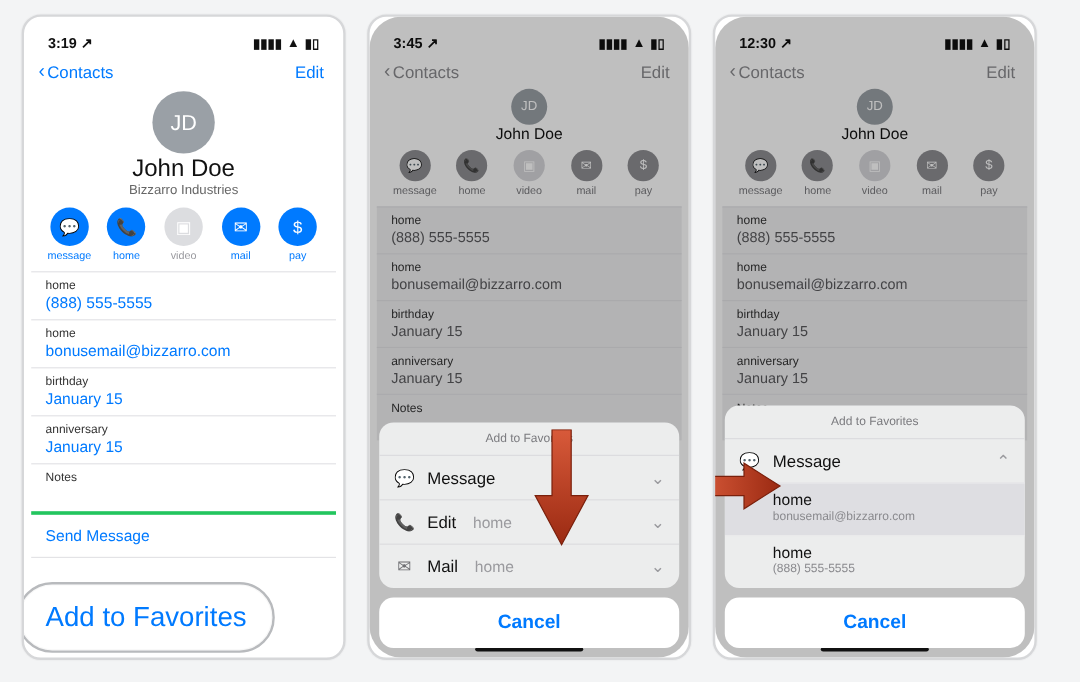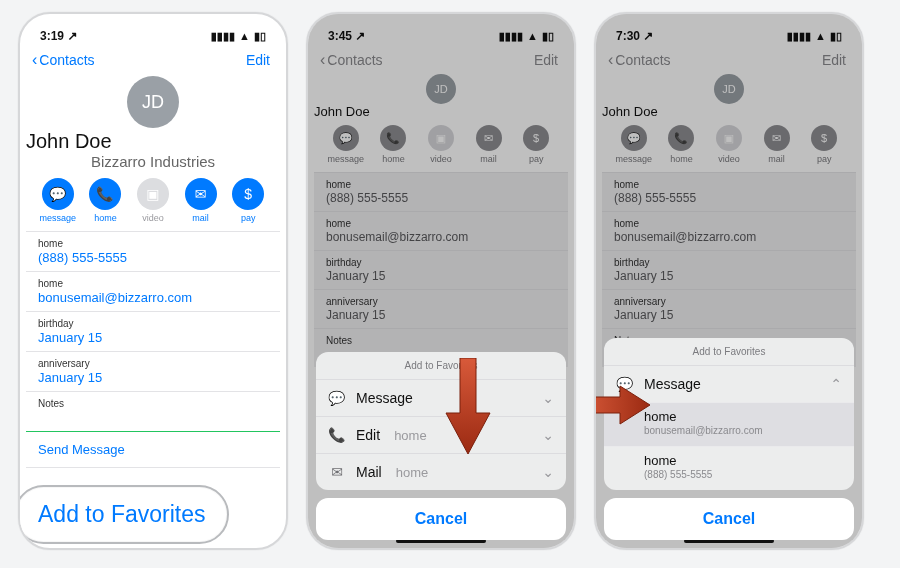--- a/index.html
+++ b/index.html
@@ -10,21 +10,21 @@
     height: 568px;
     display: flex;
     gap: 18px;
     padding: 12px 18px;
     color: #111;
   }
   .phone {
     width: 270px;
     height: 538px;
     background: #fff;
-    border-radius: 32px;
+    border-radius: 16px;
     border: 2px solid #d6d7d9;
     padding: 8px 6px 6px 6px;
     position: relative;
     overflow: hidden;
     box-shadow: 0 0 0 1px rgba(0,0,0,0.02);
   }
   .statusbar {
     display: flex;
     justify-content: space-between;
     align-items: center;
@@ -45,34 +45,34 @@
   .nav-left { color:#007aff; display:flex; align-items:center; gap:2px; }
   .nav-right { color:#007aff; }
   .chevron { font-size: 16px; line-height: 1; }
   .avatar {
     width: 52px; height: 52px; border-radius: 50%;
     background: #9aa0a6; color:#fff; display:flex;
     align-items:center; justify-content:center;
     font-size: 18px; font-weight:500; margin: 4px auto 2px;
   }
   .avatar.sm { width: 30px; height:30px; font-size:11px; margin: 2px auto 0;}
-  .cname { font-size:20px; }
+  .cname { text-align:center; font-size:20px; }
   .cname.sm { font-size:13px; }
-  .corg { text-align:center; font-size:15px; color:#666; margin-bottom:8px;}
+  .corg { text-align:center; font-size:11px; color:#666; margin-bottom:8px;}
   .actions { display:flex; justify-content:space-around; padding: 0 8px 8px 8px;}
   .abtn { display:flex; flex-direction:column; align-items:center; gap:3px; width:40px;}
   .abtn .circ { width:32px; height:32px; border-radius:50%; display:flex; align-items:center; justify-content:center; color:#fff; font-size:14px;}
   .abtn .lbl { font-size:9px; }
   .blue .circ{ background:#007aff;} .blue .lbl{color:#007aff;}
   .gray .circ{ background:#dcdde0;} .gray .lbl{color:#9a9a9f;}
   .group { border-top:1px solid #e3e3e6; padding:6px 12px; }
   .group .k { font-size:10px; color:#333; }
   .group .v { font-size:13px; color:#007aff; margin-top:1px;}
   .group.plain .v { color:#111; }
-  .link-row { border-top:1px solid #22c55e; padding:10px 12px; font-size:13px; color:#007aff;}
+  .link-row { border-top:3px solid #22c55e; padding:10px 12px; font-size:13px; color:#007aff;}
   .home-ind { position:absolute; left:50%; bottom:5px; transform:translateX(-50%); width:90px; height:4px; border-radius:2px; background:#111;}
   .phone .dim-overlay {
     position:absolute; inset:0; background:rgba(0,0,0,0.25); pointer-events:none;
     border-radius:26px;
   }
   .phone .content { position:relative; z-index:0; }
   
   .sheet {
     position:absolute; left:8px; right:8px; bottom:8px;
     z-index:2;
@@ -284,21 +284,21 @@
         </linearGradient>
       </defs>
    <path d="M20 0 H36 V55 H50 L28 96 L6 55 H20 Z" fill="url(#g1)" stroke="#7a200c" stroke-width="1"></path>
  </svg>
  <div class="home-ind"></div>
 </div>
 
 <div class="phone gray-bg fields-gray">
  <div class="content">
   <div class="statusbar">
-    <span><span>7:30</span> ↗</span>
+    <span><span>12:30</span> ↗</span>
     <span class="sb-right">
           <span class="bars">▮▮▮▮</span>
           <span class="wifi">▲</span>
           <span class="batt">▮▯</span>
         </span>
   </div>
   <div class="navbar">
     <span class="nav-left" style="color:#8a8a8e">
       <span class="chevron">‹</span>
       <span>Contacts</span>

